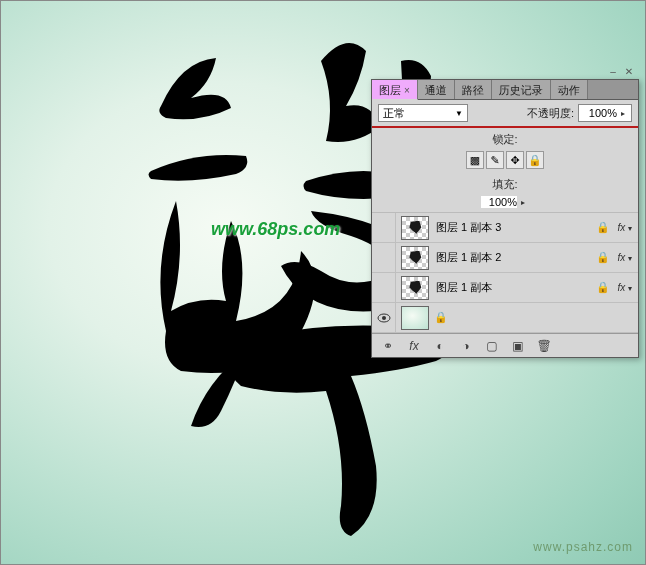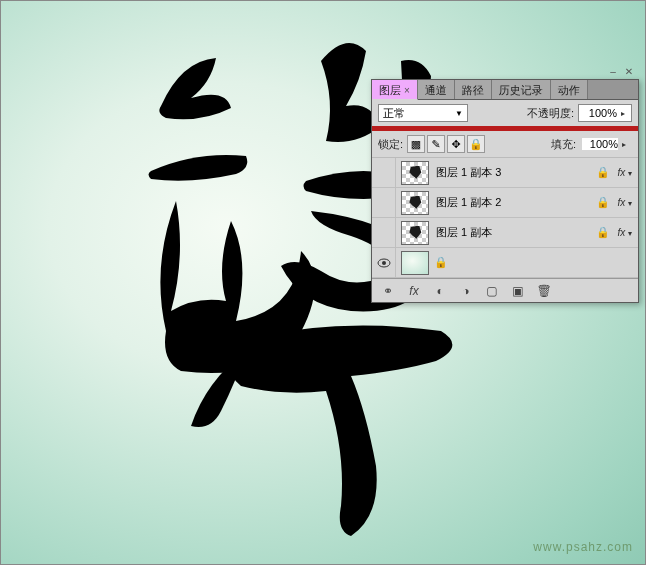--- a/index.html
+++ b/index.html
@@ -106,21 +106,21 @@
     line-height: 12px;
     text-align: center;
     font-size: 10px;
     color: #555;
   }
   .panel-row1 {
     display: flex;
     align-items: center;
     padding: 4px 6px;
     gap: 4px;
-    border-bottom: 5px solid #b91c1c;
+    border-bottom: 2px solid #b91c1c;
   }
   .panel-row1 select,
   .panel-row1 .combo {
     height: 18px;
     font-size: 11px;
     background: #fff;
     border: 1px solid #888;
   }
   .combo {
     display: inline-flex;
@@ -139,20 +139,21 @@
     text-align: center;
     font-size: 8px;
     color: #333;
   }
   .panel-row2 {
     display: flex;
     align-items: center;
     padding: 4px 6px;
     gap: 4px;
     border-bottom: 1px solid #bbb;
+    flex-direction: column;
   }
   .lock-icons {
     display: flex;
     gap: 2px;
   }
   .lock-icons span {
     width: 18px;
     height: 18px;
     border: 1px solid #999;
     background: #e8e8e8;
@@ -300,20 +301,21 @@
         <path d="M230 40 q25 -30 45 -10 q-5 30 -20 55 q25 -5 35 20 q-25 20 -55 15 q10 -40 -5 -80 z"></path>
         <path d="M310 40 q20 -5 30 15 q-5 70 -10 110 q20 -5 35 15 q-30 25 -55 10 q5 -80 0 -150 z"></path>
         <path d="M215 160 q60 -20 110 0 q0 12 -15 15 q-50 8 -95 -5 q-5 -5 0 -10 z"></path>
         <path d="M220 190 q90 10 120 55 q-10 50 -80 45 q-50 -5 -70 -45 q15 -10 40 5 q30 20 65 5 q10 -25 -35 -40 q-35 -10 -40 -25 z"></path>
         <path d="M145 320 q100 -25 205 -10 q25 15 -5 30 q-35 10 -85 15 q15 35 25 90 q5 50 -25 70 q-15 -5 -10 -30 q5 -55 -15 -115 q-45 5 -85 -5 q-20 -15 -5 -45 z"></path>
         <path d="M155 330 q-40 30 -55 75 q20 5 30 -15 q15 -30 25 -60 z"></path>
       </g>
     </svg>
   </div>
 
+  <div class="watermark-center">www.68ps.com</div>
 
   <div class="watermark-br">
     <div class="line2">www.psahz.com</div>
   </div>
 
   <div class="panel">
     <div class="panel-close">
       <span>–</span>
       <span>✕</span>
     </div>

